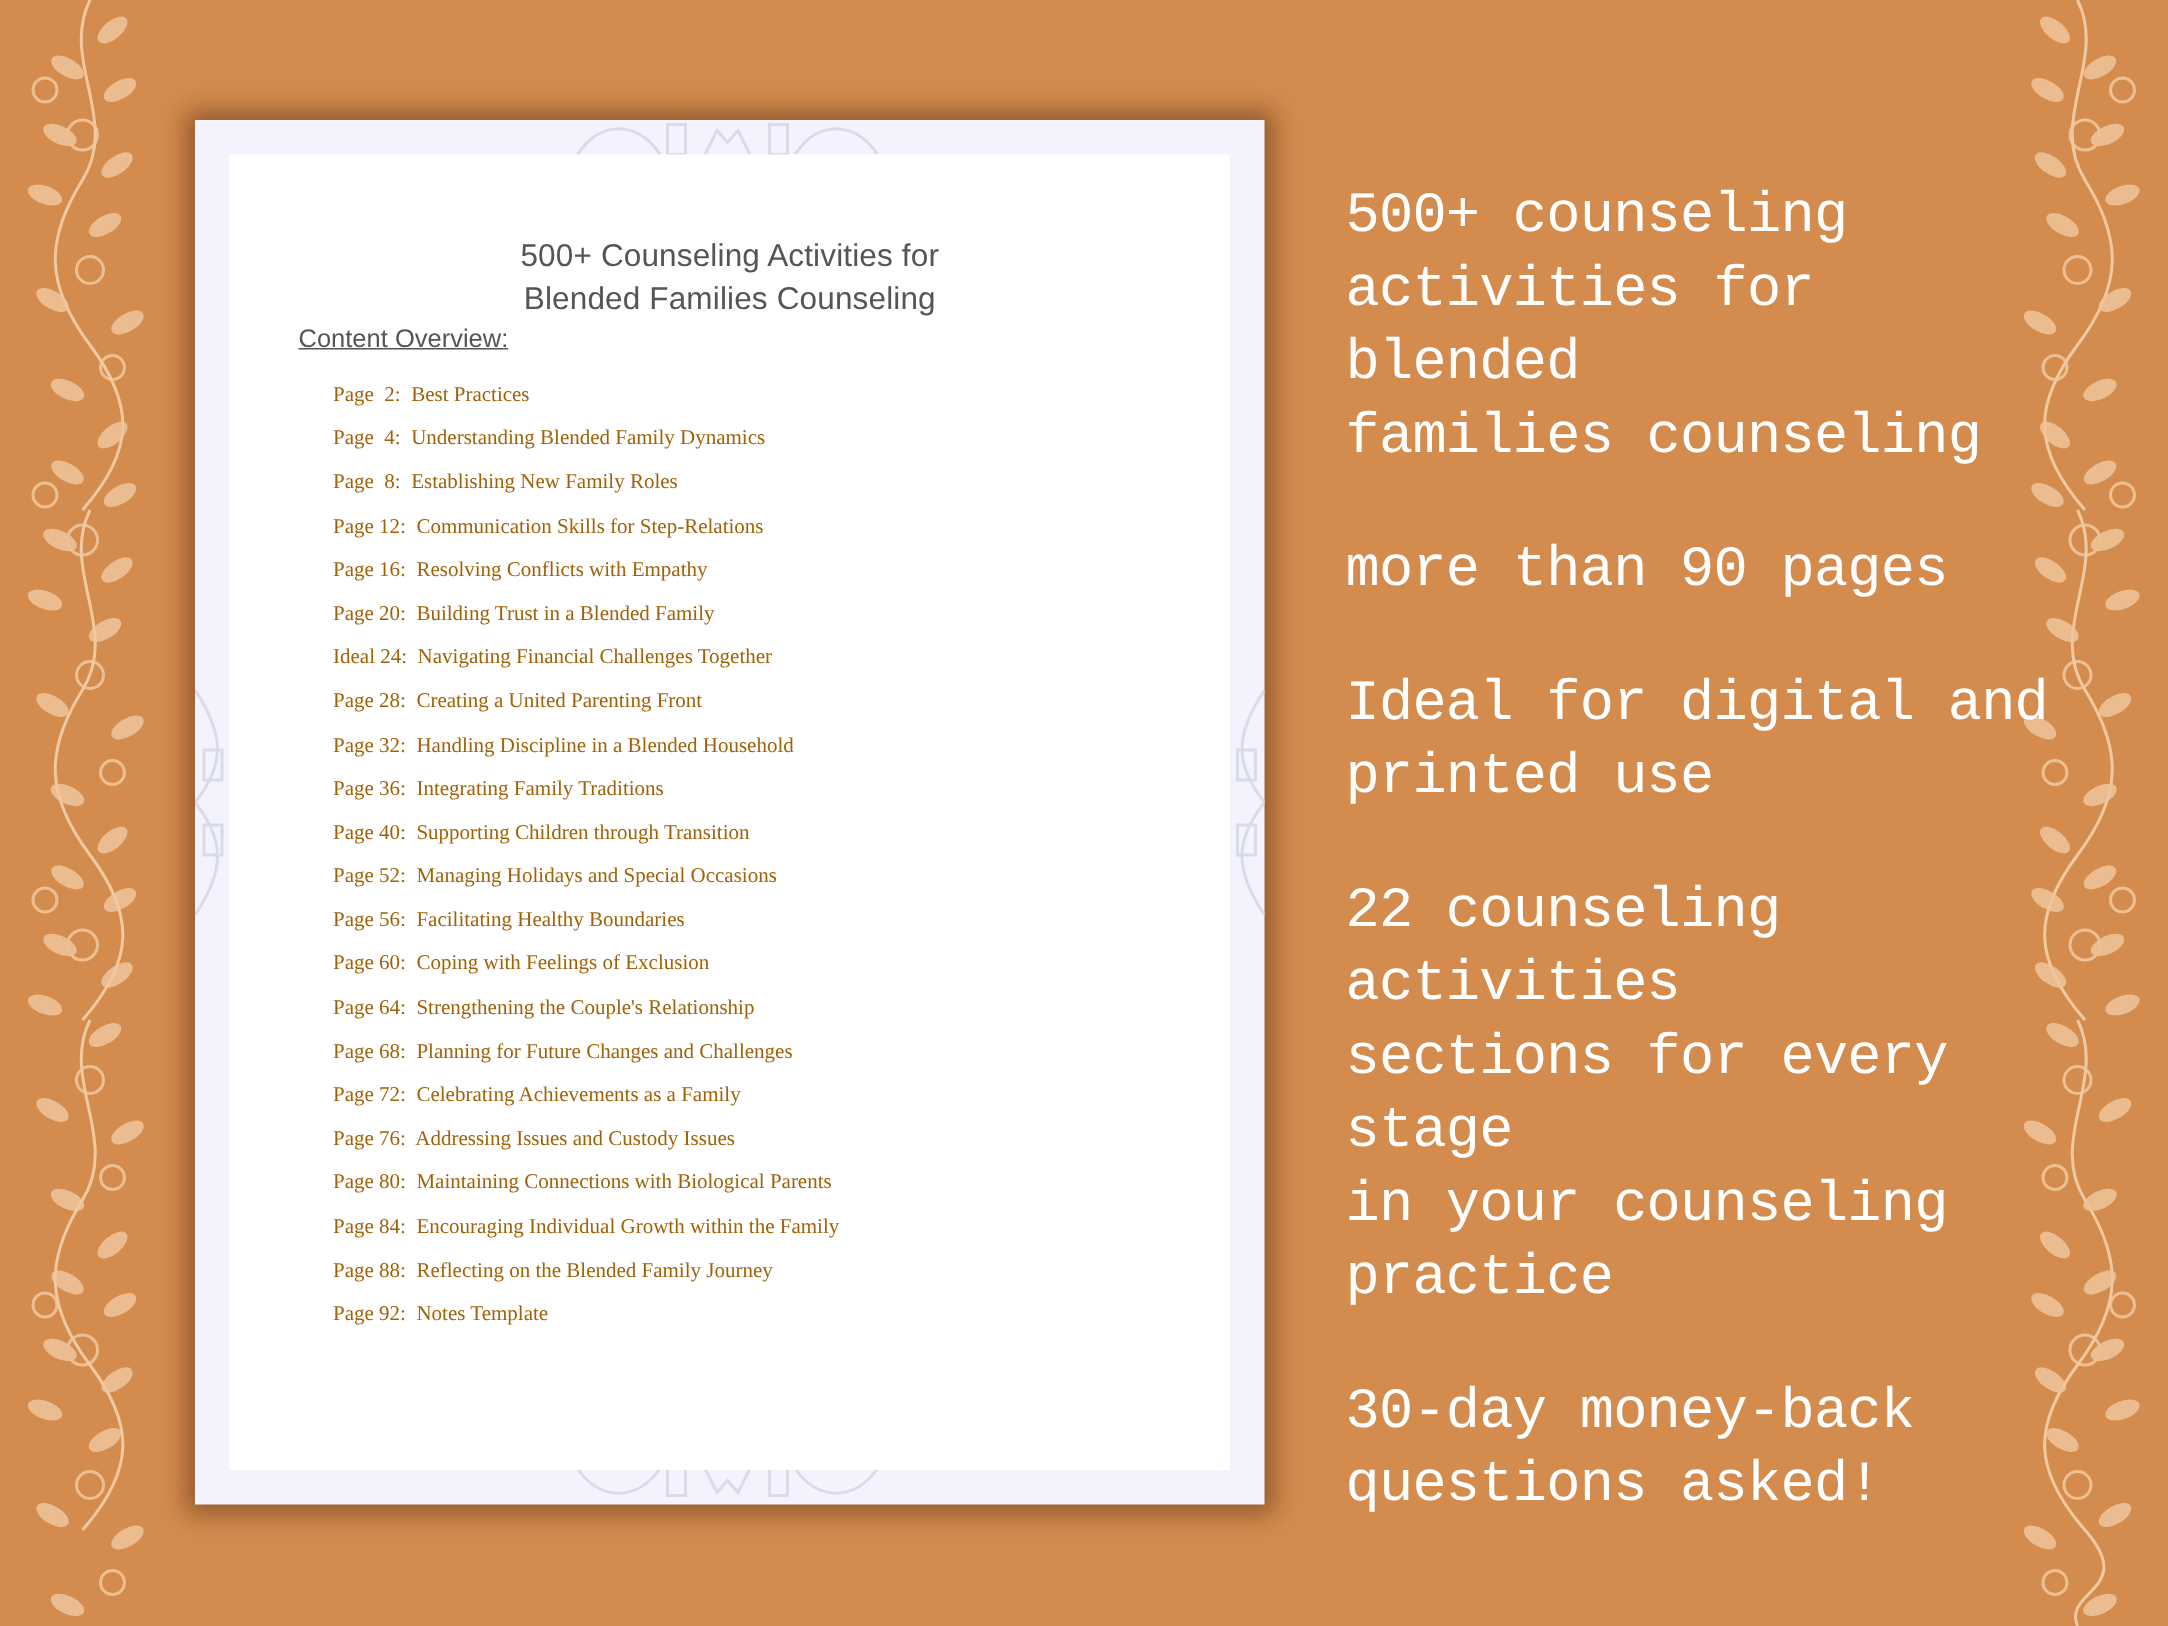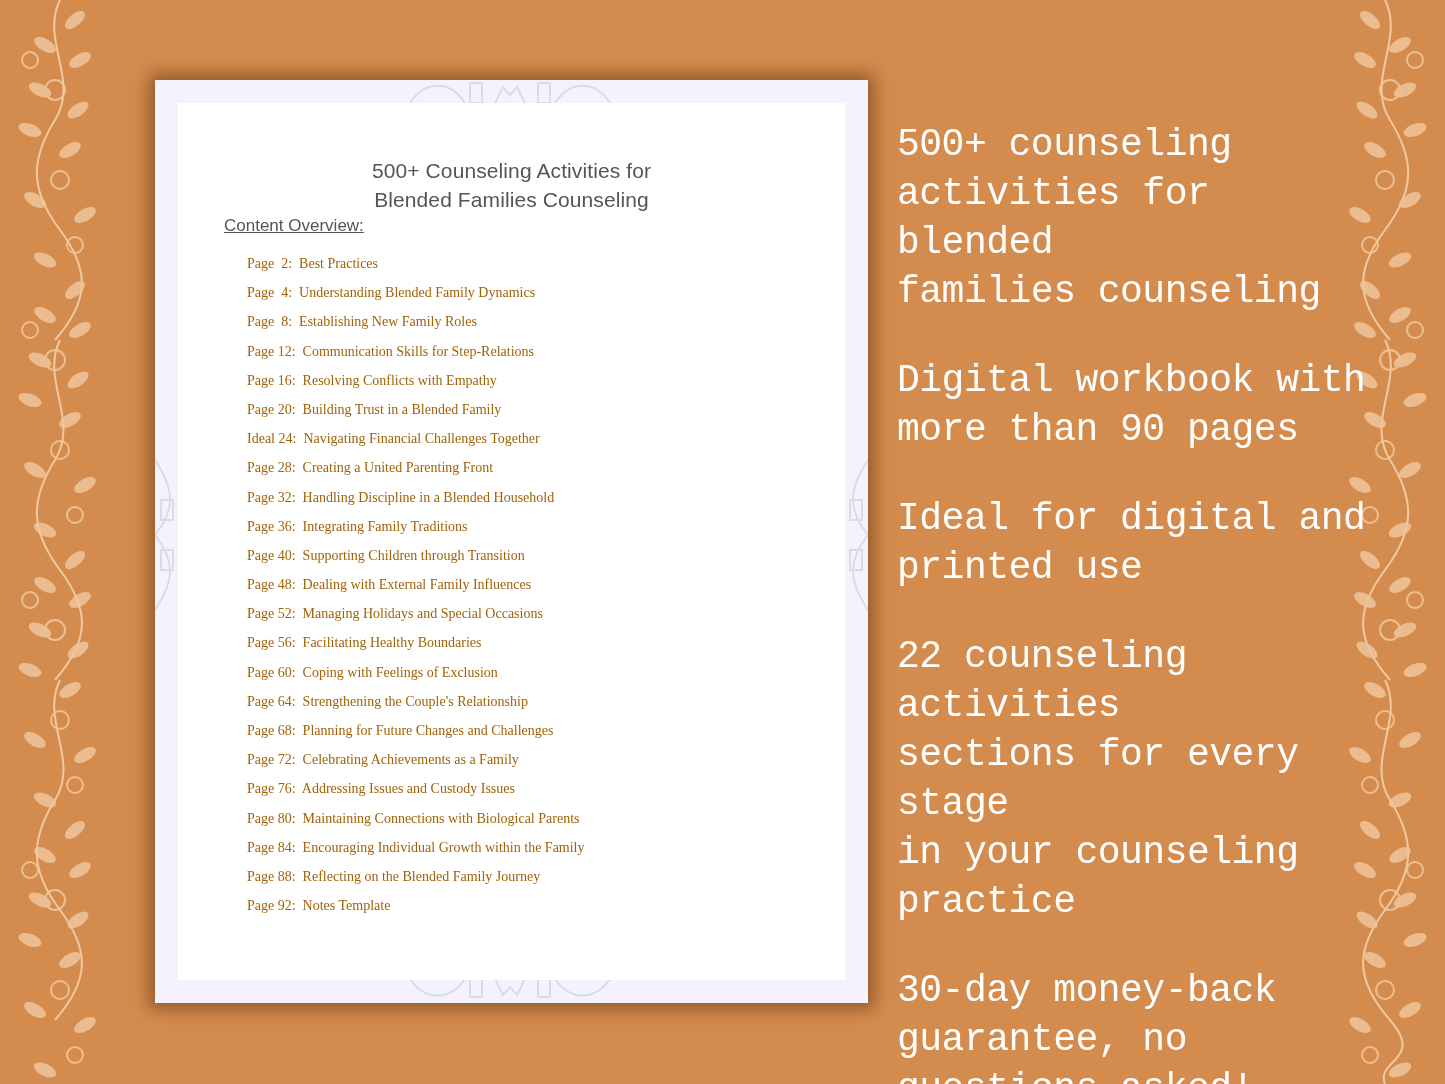--- a/index.html
+++ b/index.html
@@ -8,21 +8,20 @@
     background:#d48c4e;
     font-family:"DejaVu Sans", sans-serif;
   }
   .vine { position:absolute; top:0; width:130px; height:1084px; }
   .vine.left { left:0; }
   .vine.right { right:0; }
   .page {
     position:absolute; left:130px; top:80px; width:713px; height:923px;
     background:#f4f3fd;
     box-shadow: 0 0 16px 6px rgba(90,45,15,0.55);
-    margin-left: 25px;
   }
   .mandala { position:absolute; }
   .inner {
     position:absolute; left:23px; top:23px; width:667px; height:877px;
     background:#ffffff;
   }
   .doc-title {
     position:absolute; left:0; width:667px; top:53px; text-align:center;
     font-family:"Liberation Sans", sans-serif; font-size:21px; line-height:29px;
     color:#555; letter-spacing:0.1px;
@@ -138,21 +137,20 @@
       <li><span>Page  4:</span>  <span>Understanding Blended Family Dynamics</span></li>
       <li><span>Page  8:</span>  <span>Establishing New Family Roles</span></li>
       <li><span>Page 12:</span>  <span>Communication Skills for Step-Relations</span></li>
       <li><span>Page 16:</span>  <span>Resolving Conflicts with Empathy</span></li>
       <li><span>Page 20:</span>  <span>Building Trust in a Blended Family</span></li>
       <li><span>Ideal 24:</span>  <span>Navigating Financial Challenges Together</span></li>
       <li><span>Page 28:</span>  <span>Creating a United Parenting Front</span></li>
       <li><span>Page 32:</span>  <span>Handling Discipline in a Blended Household</span></li>
       <li><span>Page 36:</span>  <span>Integrating Family Traditions</span></li>
       <li><span>Page 40:</span>  <span>Supporting Children through Transition</span></li>
-      <li><span>Page 48:</span>  <span>Dealing with External Family Influences</span></li>
       <li><span>Page 52:</span>  <span>Managing Holidays and Special Occasions</span></li>
       <li><span>Page 56:</span>  <span>Facilitating Healthy Boundaries</span></li>
       <li><span>Page 60:</span>  <span>Coping with Feelings of Exclusion</span></li>
       <li><span>Page 64:</span>  <span>Strengthening the Couple's Relationship</span></li>
       <li><span>Page 68:</span>  <span>Planning for Future Changes and Challenges</span></li>
       <li><span>Page 72:</span>  <span>Celebrating Achievements as a Family</span></li>
       <li><span>Page 76:</span>  <span>Addressing Issues and Custody Issues</span></li>
       <li><span>Page 80:</span>  <span>Maintaining Connections with Biological Parents</span></li>
       <li><span>Page 84:</span>  <span>Encouraging Individual Growth within the Family</span></li>
       <li><span>Page 88:</span>  <span>Reflecting on the Blended Family Journey</span></li>
@@ -161,31 +159,29 @@
   </div>
 </div>
 
 <div class="features">
   <div class="feature">
     <div>500+ counseling</div>
       <div>activities for blended</div>
       <div>families counseling</div>
   </div>
   <div class="feature">
-    <div>Digital workbook with</div>
       <div>more than 90 pages</div>
   </div>
   <div class="feature">
     <div>Ideal for digital and</div>
       <div>printed use</div>
   </div>
   <div class="feature">
     <div>22 counseling activities</div>
       <div>sections for every stage</div>
       <div>in your counseling</div>
       <div>practice</div>
   </div>
   <div class="feature">
     <div>30-day money-back</div>
-      <div>guarantee, no</div>
       <div>questions asked!</div>
   </div>
 </div>
 
 </body></html>

